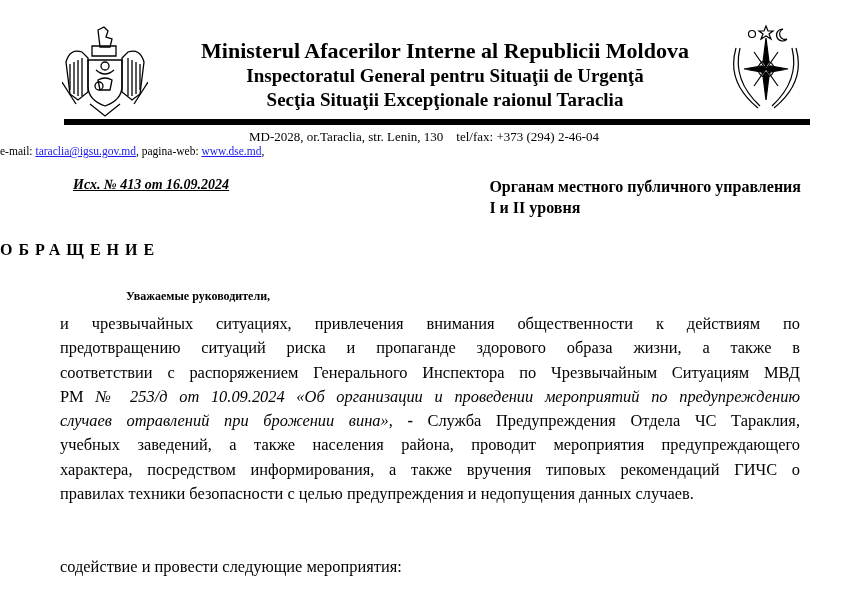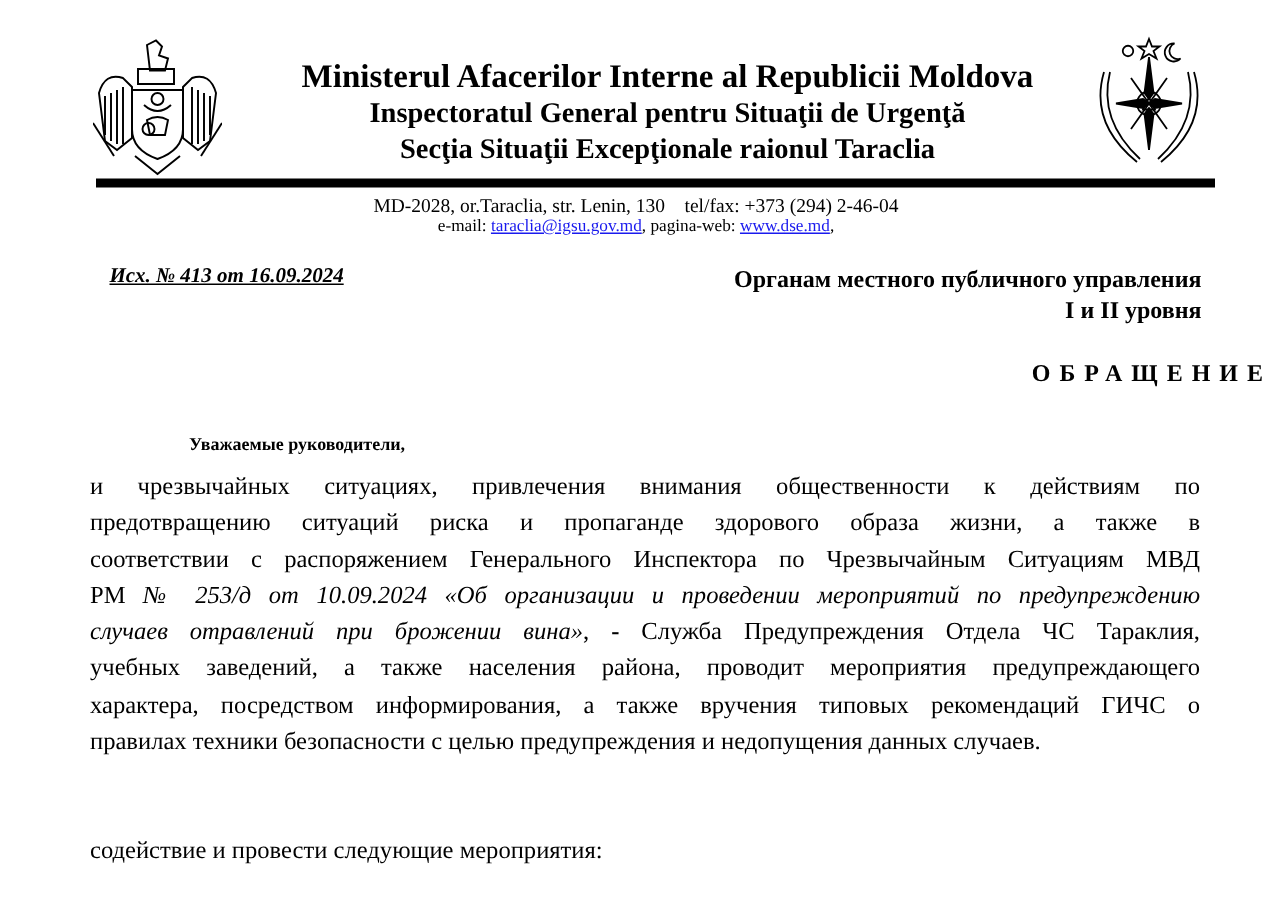--- a/index.html
+++ b/index.html
@@ -6,25 +6,25 @@
   body { width: 848px; height: 605px; overflow: hidden; position: relative; font-family: "Liberation Serif", serif; color: #000; }
   .abs { position: absolute; }
   .emblem-left { left: 62px; top: 24px; width: 86px; height: 96px; }
   .emblem-right { left: 728px; top: 24px; width: 76px; height: 90px; }
   .hdr-title { left: 150px; width: 590px; text-align: center; font-weight: bold; white-space: nowrap; }
   .t1 { top: 38px; font-size: 22px; }
   .t2 { top: 65px; font-size: 19px; }
   .t3 { top: 89px; font-size: 19px; }
   .hr { left: 64px; top: 119px; width: 746px; height: 6px; background: #000; }
   .addr1 { left: 0; width: 848px; top: 129px; text-align: center; font-size: 13px; white-space: pre; }
-  .addr2 { left: 0; width: 848px; top: 145px; text-align: center; font-size: 11.5px; }
+  .addr2 { left: 0; width: 848px; top: 145px; font-size: 11.5px; }
   .addr2 a { color: #1a1aee; text-decoration: underline; }
   .ref { left: 73px; top: 177px; font-size: 14px; font-weight: bold; font-style: italic; text-decoration: underline; }
-  .addressee { right: 47px; top: 176px; text-align: right; font-weight: bold; font-size: 16px; line-height: 21px; }
-  .doc-title { left: 0; width: 848px; top: 241px; text-align: right; font-weight: bold; font-size: 16px; letter-spacing: 6px; }
+  .addressee { right: 47px; top: 176px; font-weight: bold; font-size: 16px; line-height: 21px; }
+  .doc-title { left: 0; width: 848px; top: 241px; text-align: left; font-weight: bold; font-size: 16px; letter-spacing: 6px; }
   .salutation { left: 126px; top: 289px; font-weight: bold; font-size: 12px; }
   .body-text { left: 60px; width: 740px; font-size: 16.4px; line-height: 24.3px; text-align: justify; text-align-last: left; }
   .p1 { top: 312px; }
   .p2 { top: 555px; }
   .line { display: block; text-align: justify; text-align-last: justify; white-space: nowrap; }
   .line.last { text-align-last: left; }
   .indent { padding-left: 58px; }
   .ital { font-style: italic; }
   .bold { font-weight: bold; }
 </style>

